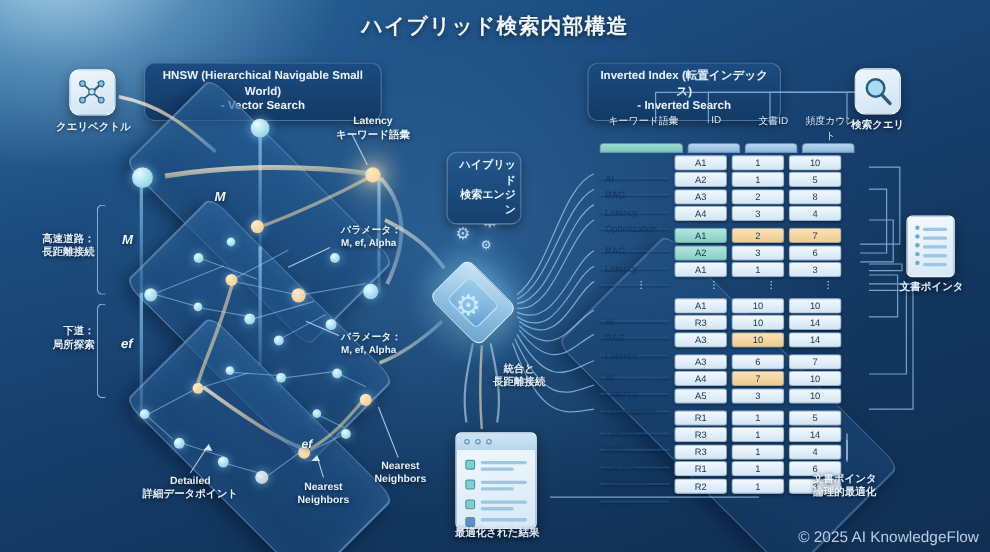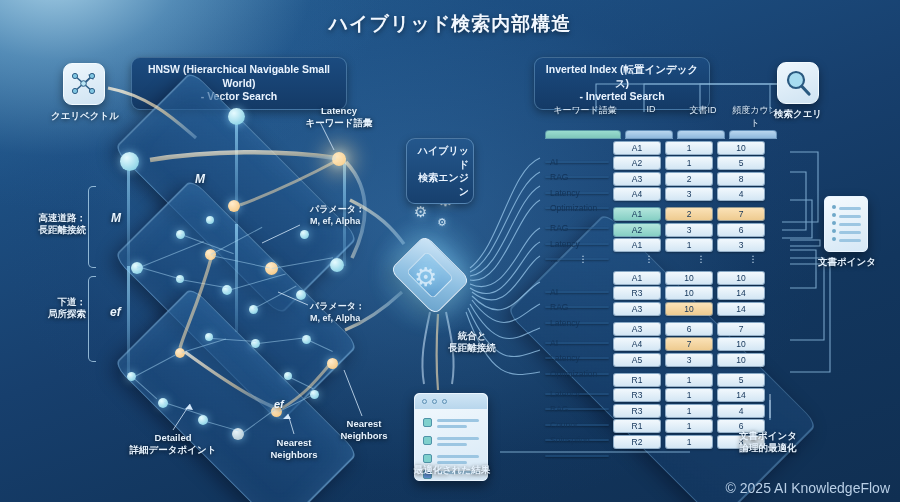--- a/index.html
+++ b/index.html
@@ -469,21 +469,21 @@
     <div class="docline" style="left:22px;top:31px;width:30px;"></div>
     <div class="docchk" style="left:8px;top:42px;"></div>
     <div class="docline" style="left:22px;top:43px;width:42px;"></div>
     <div class="docline" style="left:22px;top:49px;width:30px;"></div>
     <div class="docchk" style="left:8px;top:60px;"></div>
     <div class="docline" style="left:22px;top:61px;width:42px;"></div>
     <div class="docline" style="left:22px;top:67px;width:30px;"></div>
     <div class="docchk" style="left:8px;top:76px;background:#5d8fd0;"></div>
     <div class="docline" style="left:22px;top:77px;width:42px;"></div>
   </div>
-  <div class="lab b c" style="left:396px;top:464px;width:112px;">最適化された結果</div>
+  <div class="lab b c" style="left:396px;top:479px;width:112px;">最適化された結果</div>
 
   <div class="brace" style="left:88px;top:186px;width:8px;height:82px;"></div>
   <div class="lab b r" style="left:16px;top:212px;width:70px;">
     <div>高速道路：</div>
     <div>長距離接続</div>
   </div>
 
   <div class="brace" style="left:88px;top:276px;width:8px;height:86px;"></div>
   <div class="lab b r" style="left:16px;top:296px;width:70px;">
     <div>下道：</div>

